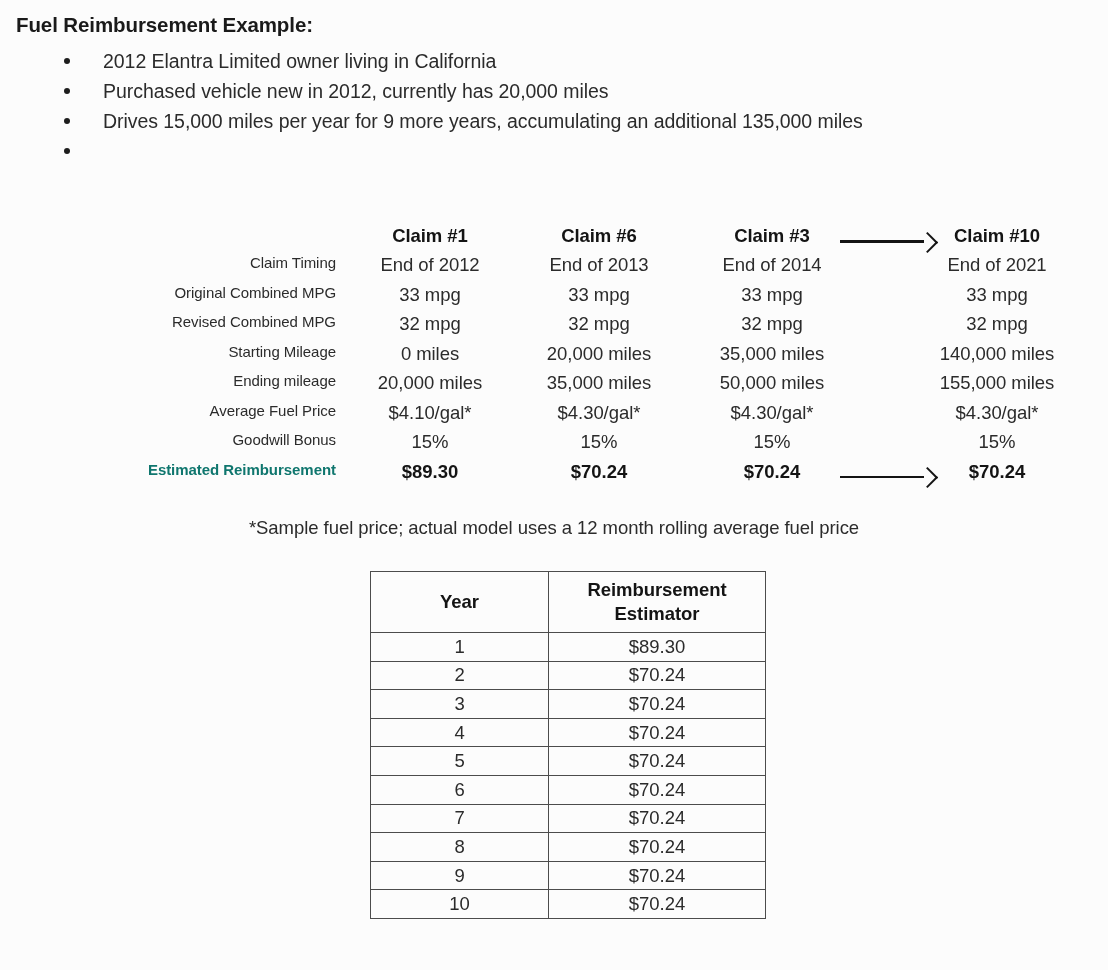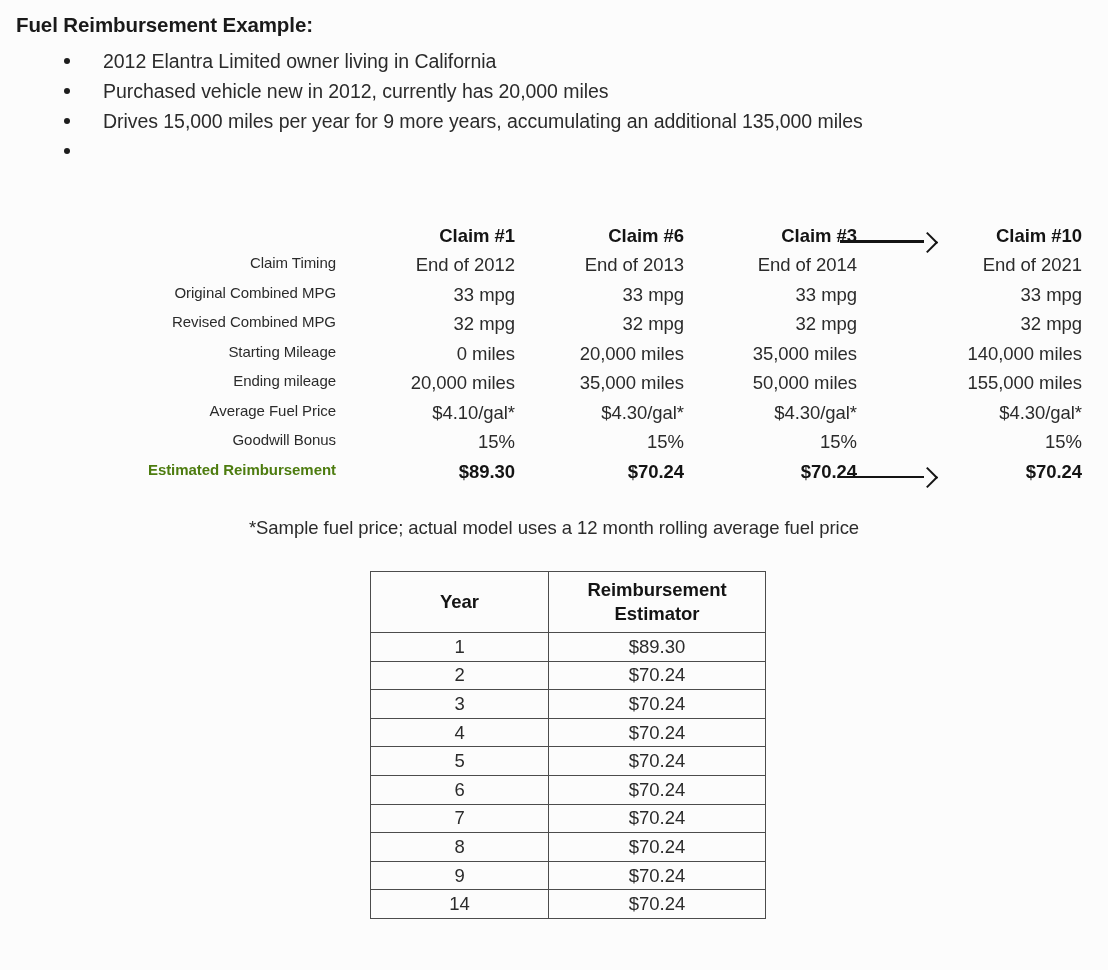--- a/index.html
+++ b/index.html
@@ -74,24 +74,24 @@
   .claims-label {
     position: absolute;
     left: 0;
     width: 336px;
     text-align: right;
     font-size: 15px;
     color: #2b2b2b;
     white-space: nowrap;
     letter-spacing: -0.05px;
   }
-  .claims-row.total .claims-label { font-weight: bold; color: #4d7c0f; }
+  .claims-row.total .claims-label { font-weight: bold; color: #0f766e; }
   .claims-cell {
     position: absolute;
-    text-align: right;
+    text-align: center;
     font-size: 18.5px;
     color: #2b2b2b;
     white-space: nowrap;
     letter-spacing: -0.05px;
   }
   .claims-row.header .claims-cell { font-weight: bold; color: #141414; font-size: 18.5px;}
   .claims-row.total .claims-cell { font-weight: bold; color: #141414; }
   .col-0 { left: 345px; width: 170px; }
   .col-1 { left: 514px; width: 170px; }
   .col-2 { left: 687px; width: 170px; }
@@ -319,17 +319,17 @@
     </tr>
     <tr>
       <td class="col-year">8</td>
       <td class="col-val">$70.24</td>
     </tr>
     <tr>
       <td class="col-year">9</td>
       <td class="col-val">$70.24</td>
     </tr>
     <tr>
-      <td class="col-year">14</td>
+      <td class="col-year">10</td>
       <td class="col-val">$70.24</td>
     </tr>
   </tbody>
 </table>
 
 </body></html>

